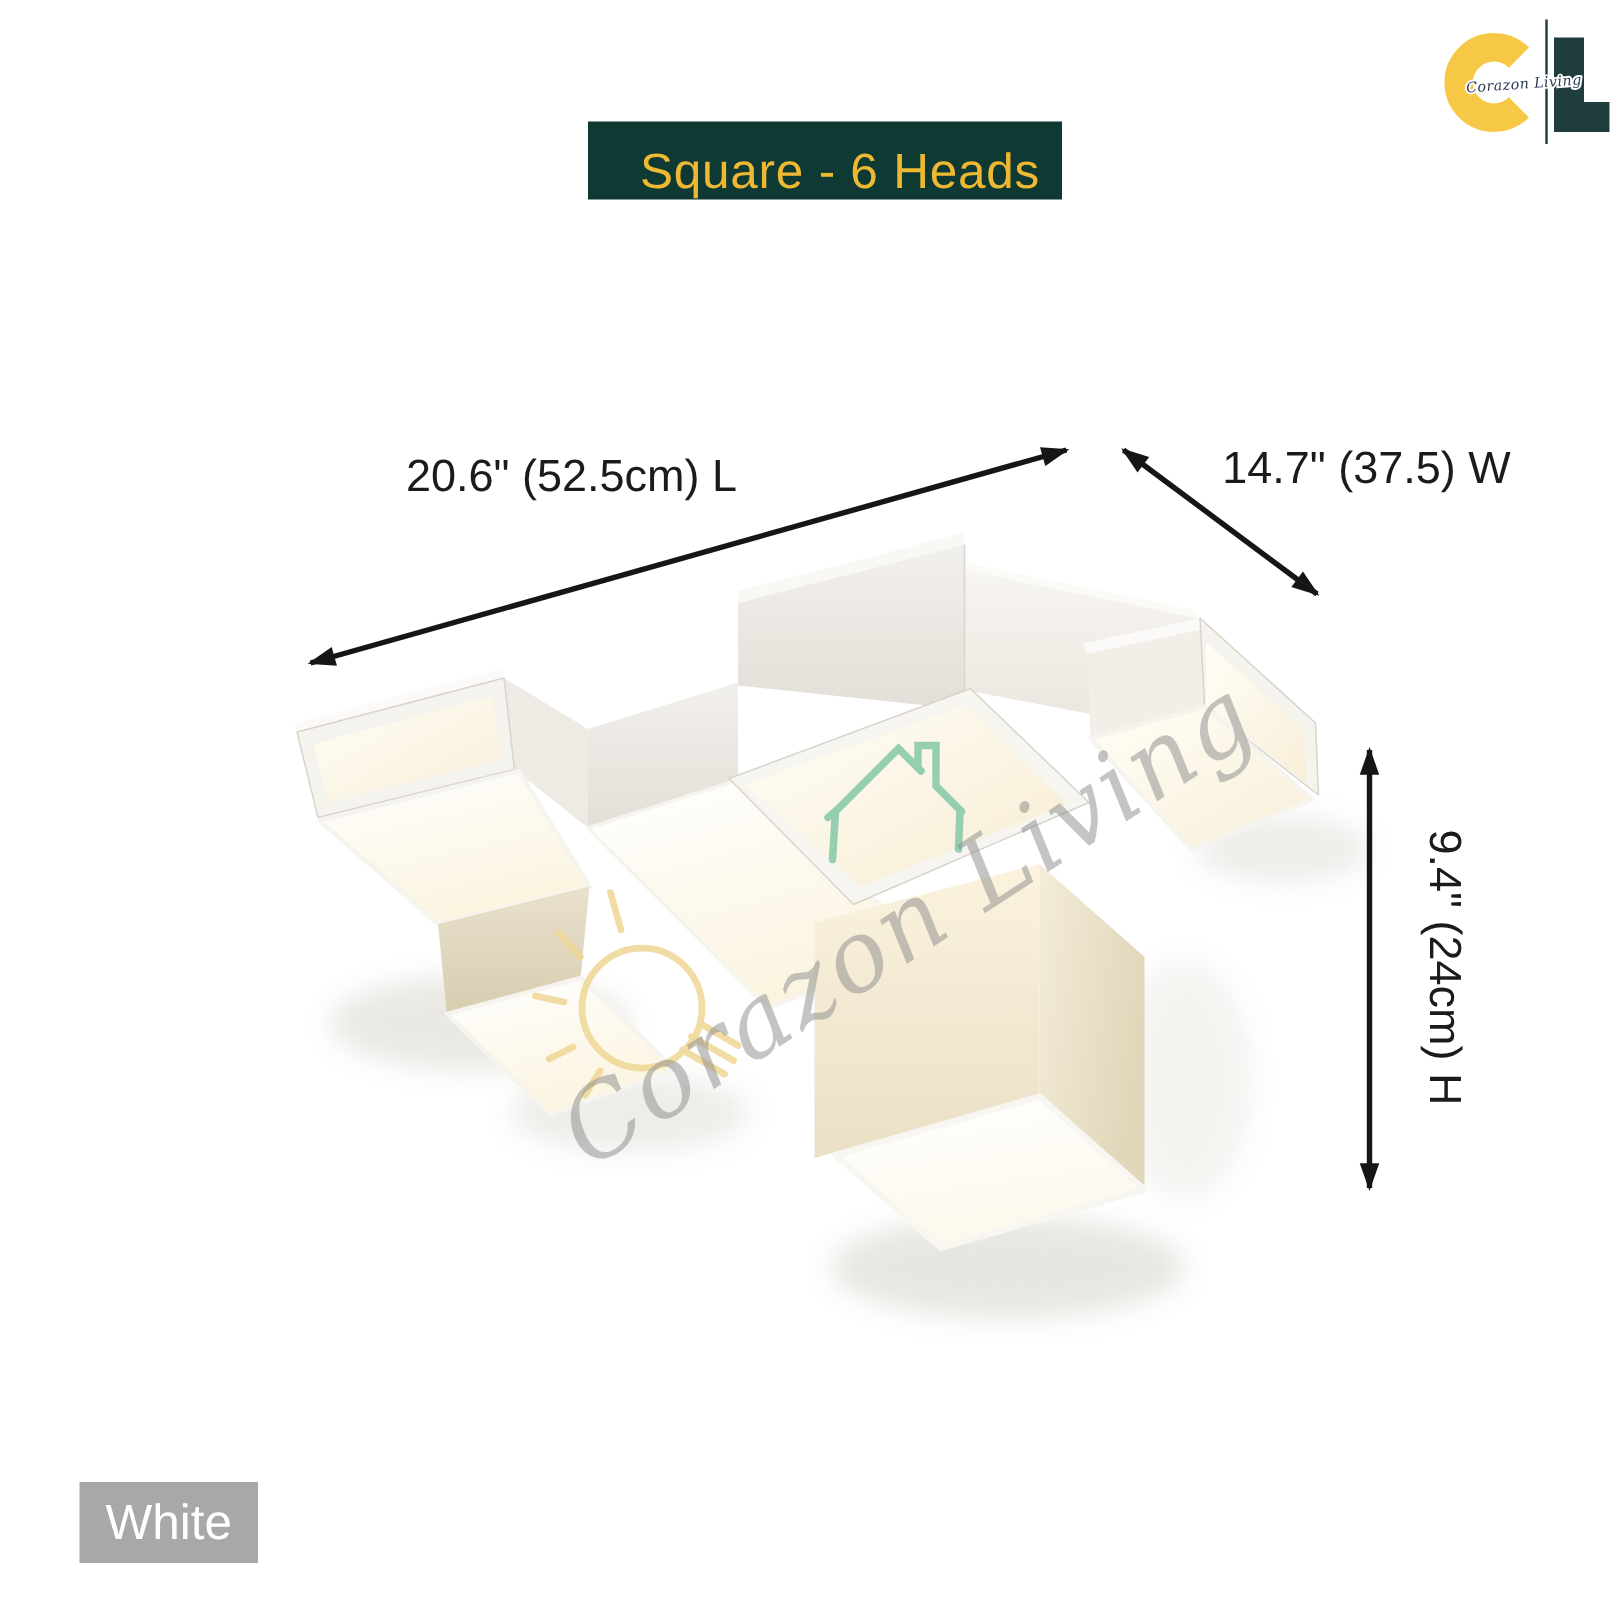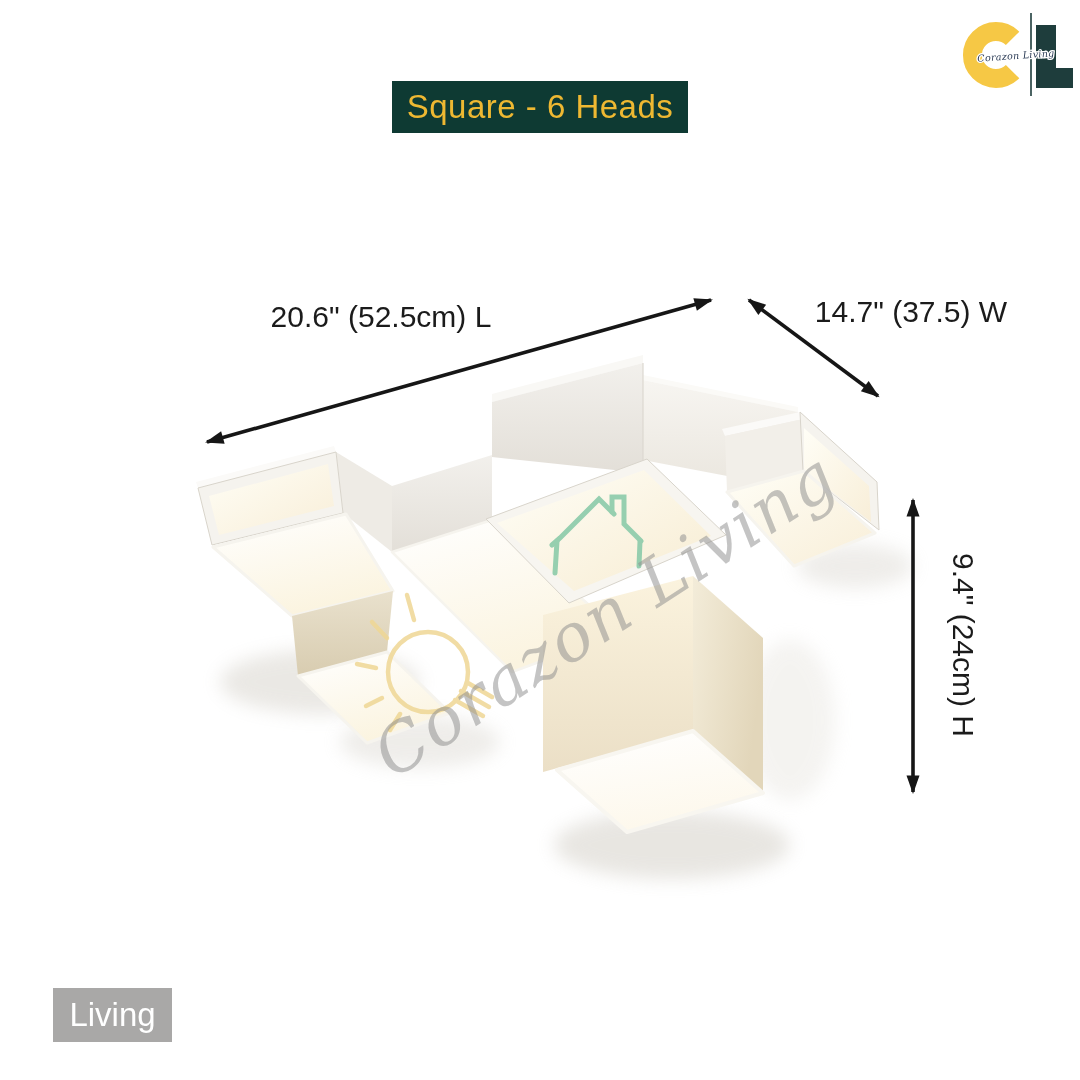--- a/index.html
+++ b/index.html
@@ -1,21 +1,21 @@
 <!DOCTYPE html>
 <html style="--badge-bg: #0e3a33; --badge-text: #eeb832; --logo-c: #f6c845; --logo-l: #1e3d3c; --logo-script: #2b3b55; --chip-bg: #a9a8a7; --chip-text: #ffffff; --arrow: #161616; --label-text: #1b1b1b; --watermark-gray: #8f8f8f; --watermark-teal: #8ccbaa; --watermark-yellow: #efd795;"><head>
 <meta charset="utf-8">
 <style>
   html,body{margin:0;padding:0;background:#fff;}
   .stage{position:relative;width:1080px;height:1080px;background:#fff;overflow:hidden;
          font-family:"Liberation Sans", sans-serif;}
   .badge{position:absolute;left:392px;top:81px;width:296px;height:52px;
          background:var(--badge-bg,#0e3a33);color:var(--badge-text,#eeb832);
-         display:flex;align-items:center;justify-content:center;
-         font-size:33px;font-weight:500;letter-spacing:.5px;}
+         display:flex;align-items:flex-end;justify-content:center;
+         font-size:33px;font-weight:500;letter-spacing:.5px;padding-left:20px;}
   .chip{position:absolute;left:53px;top:988px;width:119px;height:54px;
         background:var(--chip-bg,#a9a8a7);color:var(--chip-text,#fff);
         display:flex;align-items:center;justify-content:center;font-size:33px;}
   .logo{position:absolute;left:950px;top:12px;width:135px;height:100px;}
   .scene{position:absolute;left:0;top:0;}
   .dim-label{font-size:30px;fill:var(--label-text,#1b1b1b);}
   .wm-script{font-family:"DejaVu Serif", serif;font-style:italic;font-size:66px;
              fill:var(--watermark-gray,#8f8f8f);opacity:.52;letter-spacing:2px;}
   .logo-script{font-family:"DejaVu Serif", serif;font-style:italic;font-size:9.5px;
                fill:var(--logo-script,#2b3b55);stroke:#ffffff;stroke-width:2.6px;
@@ -151,16 +151,16 @@
   </div>
 
   <svg class="logo" width="135" height="100" viewBox="0 0 135 100">
     <path d="M62.6,59.6 A23.5,23.5 0 1 1 62.6,26.4" fill="none" style="stroke:var(--logo-c,#f6c845)" stroke-width="19"></path>
     <line x1="81" y1="1" x2="81" y2="84" style="stroke:var(--logo-l,#1e3d3c)" stroke-width="1.6"></line>
     <polygon points="86,13 106,13 106,56 123,56 123,76 86,76" style="fill:var(--logo-l,#1e3d3c)"></polygon>
     <text class="logo-script" x="66" y="47" text-anchor="middle" transform="rotate(-4 66 45)">Corazon Living</text>
   </svg>
 
   <div class="chip">
-    <span>Living</span>
+    <span>White</span>
   </div>
 
 </div>
 
 </body></html>

